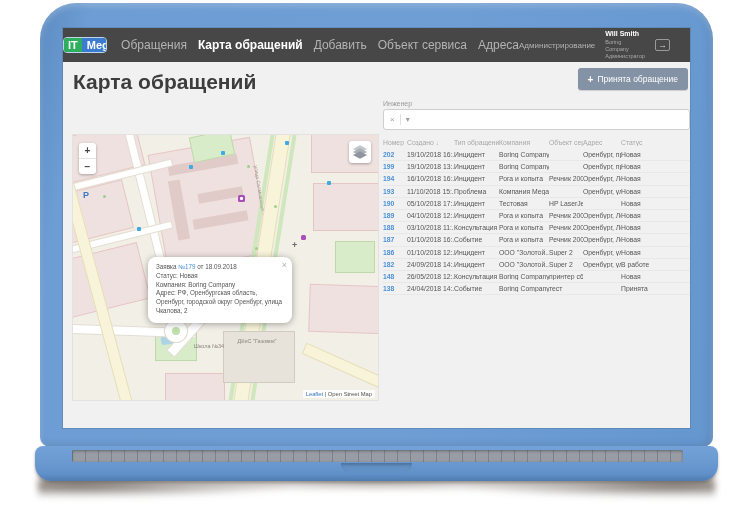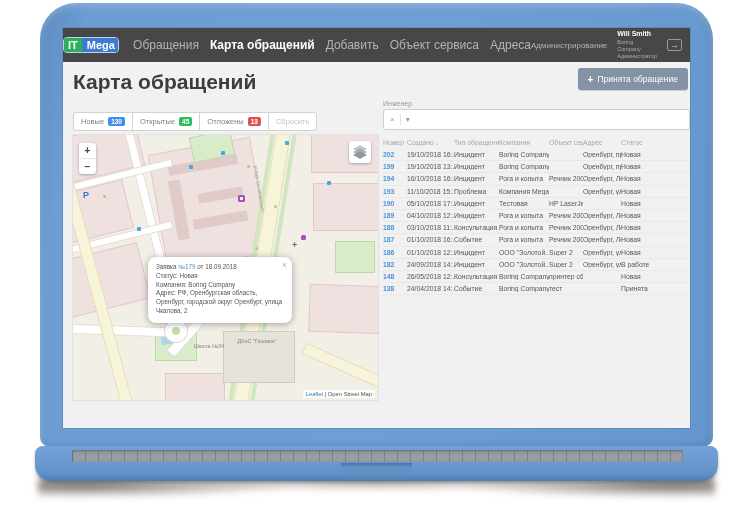--- a/index.html
+++ b/index.html
@@ -31,21 +31,21 @@
     box-shadow:0 0 0 1px rgba(0,0,0,.10); }
 
   
   .navbar { left:0; top:0; width:627px; height:34px; background:#474747; display:flex; align-items:center; }
   .logo { display:inline-flex; border:1px solid #bed3ec; border-radius:4px; overflow:hidden; font-weight:bold; font-size:11px; color:#fff; }
   .logo-it { background:#2daf5e; padding:1px 4px; }
   .logo-desk { background:#3b7cd0; padding:1px 5px; }
   .nav-items { display:flex; gap:11px; margin-left:14px; }
   .nav-item { font-size:12px; color:#b3b3b3; cursor:pointer; white-space:nowrap; }
   .nav-item.active { color:#ffffff; font-weight:bold; }
-  .nav-right { margin-left:auto; display:flex; align-items:center; gap:10px; padding-right:8px; }
+  .nav-right { margin-left:auto; display:flex; align-items:center; gap:10px; padding-right:20px; }
   .nav-admin { font-size:8px; color:#b3b3b3; }
   .userbox { text-align:left; line-height:1.25; }
   .user-name { font-size:7px; color:#fff; font-weight:bold; }
   .user-sub { font-size:5.5px; color:#a9a9a9; }
   .logout { color:#cfcfcf; font-size:9px; border:1px solid #9a9a9a; border-radius:2px; padding:0 2px; line-height:10px; }
 
   
   .page-title { left:10px; top:42px; font-size:21px; font-weight:700; color:#3d3d3d; }
   .add-btn { right:2px; top:40px; height:22px; background:#8392a4; color:#fff; border-radius:3px;
     display:flex; align-items:center; gap:4px; padding:0 10px; font-size:8.5px; box-shadow:0 1px 1px rgba(0,0,0,.15); }
@@ -157,37 +157,20 @@
         <span class="logout">→</span>
       </div>
     </div>
 
     <div class="abs page-title">Карта обращений</div>
     <div class="abs add-btn">
       <span class="plus">+</span>
       <span>Принята обращение</span>
     </div>
 
-    <div class="abs filters">
-      <div class="fbtn">
-        <span>Новые</span>
-        <span class="badge" style="background: rgb(63, 142, 232);">130</span>
-      </div>
-      <div class="fbtn">
-        <span>Открытые</span>
-        <span class="badge" style="background: rgb(45, 190, 96);">45</span>
-      </div>
-      <div class="fbtn">
-        <span>Отложены</span>
-        <span class="badge" style="background: rgb(224, 82, 82);">13</span>
-      </div>
-      <div class="fbtn">
-        <span>Сбросить</span>
-      </div>
-    </div>
 
     <div class="abs eng-label">Инженер</div>
     <div class="abs eng-select">
       <span class="eng-icons">
         <span>×</span>
         <span class="eng-sep"></span>
         <span>▾</span>
       </span>
     </div>
 

